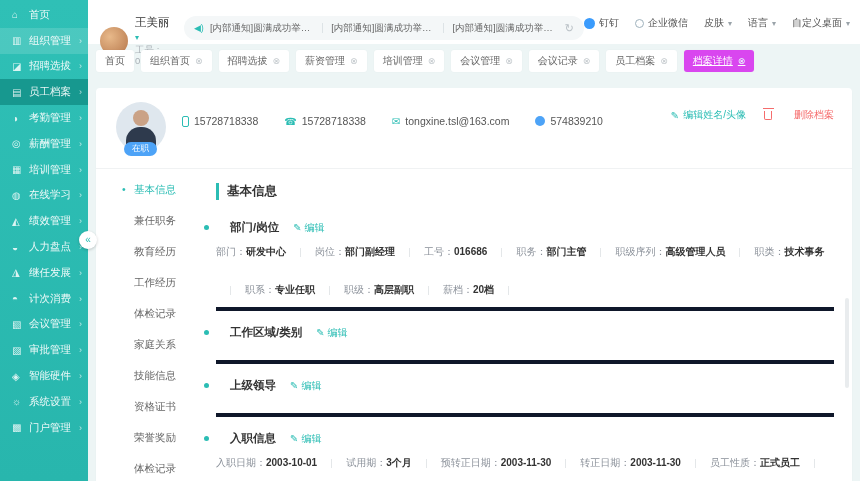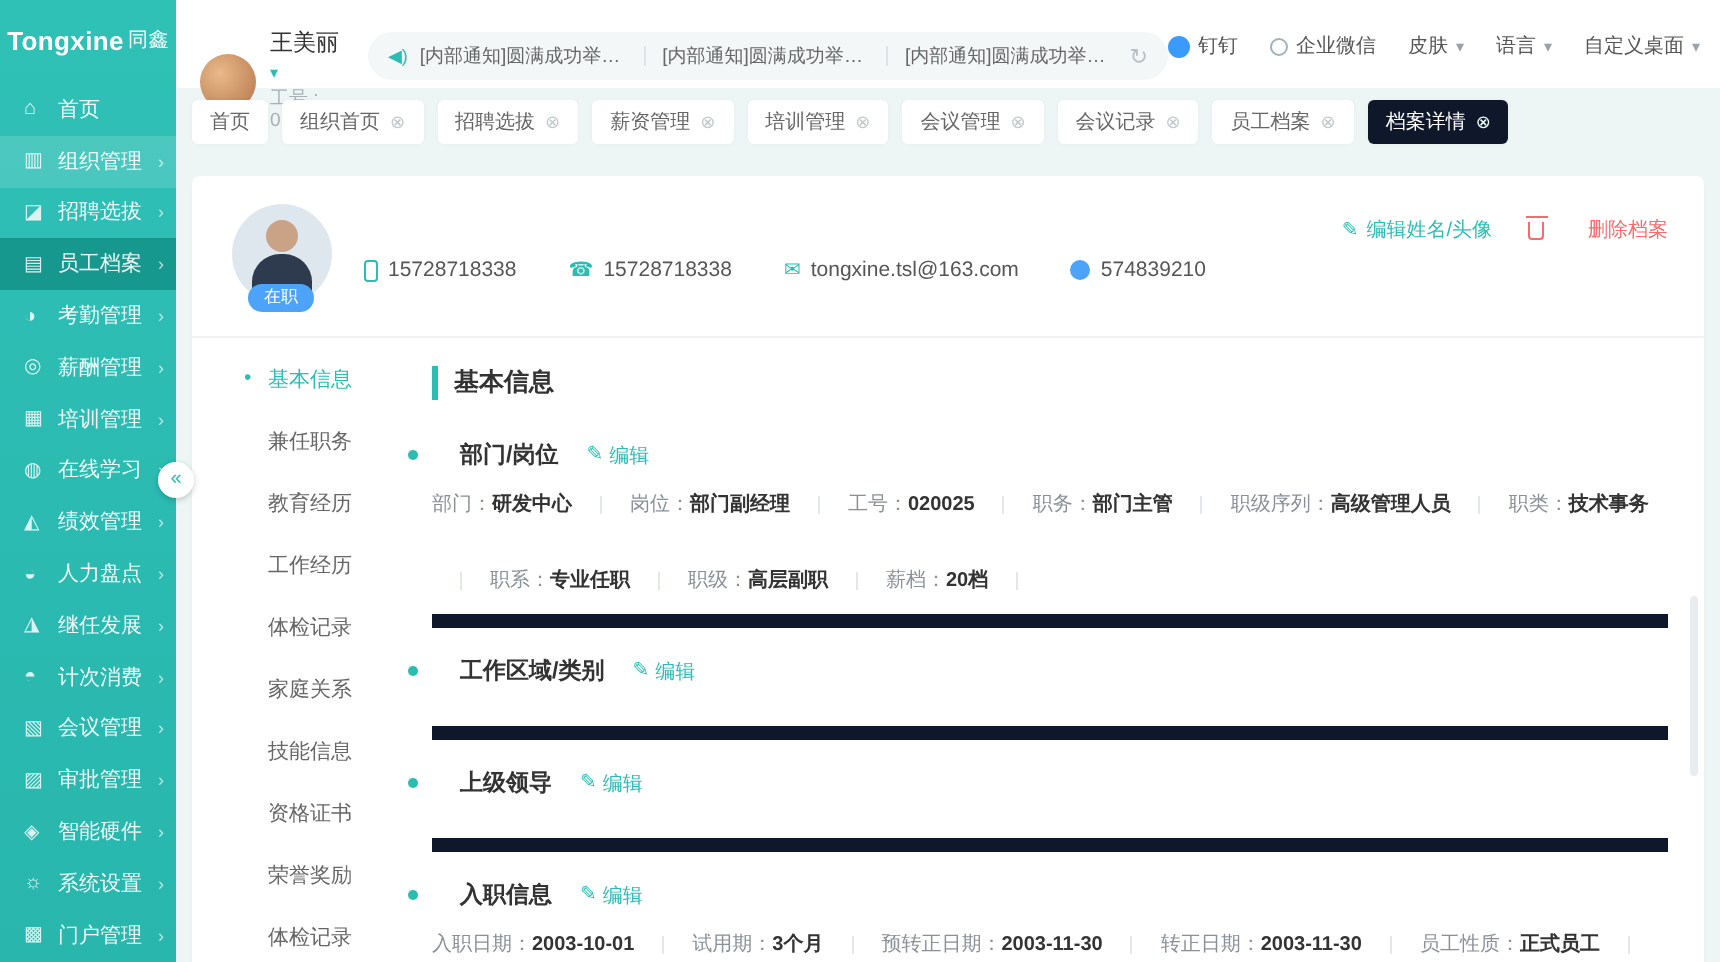--- a/index.html
+++ b/index.html
@@ -40,41 +40,41 @@
   .top-link { display:flex; align-items:center; gap:4px; font-size:10px; color:#555; cursor:pointer; white-space:nowrap; }
   .dot-icon { width:11px; height:11px; border-radius:50%; display:inline-block; }
   .dingtalk { background:#3a9bfc; }
   .wecom { border:1.5px solid #9fb2bd; width:9px; height:9px; background:#fff; }
   .caret-down { font-size:8px; color:#9aa3a9; }
 
   
   .tabbar { height:34px; display:flex; align-items:center; gap:7px; padding-left:8px; background:#edf5f5; }
   .tab { background:#fff; border-radius:3px; padding:4px 9px; font-size:10px; color:#666; display:flex; align-items:center; gap:5px; cursor:pointer; box-shadow:0 0 2px rgba(0,0,0,.04); white-space:nowrap; }
   .tab .tclose { color:#c2c8cc; font-size:9px; }
-  .tab.active { background:#0f172a; color:#fff; }
+  .tab.active { background:#d946ef; color:#fff;text-decoration:underline; }
   .tab.active .tclose { color:#eafffd; }
 
   
   .content-wrap { height:407px; padding:10px 8px 0 8px; }
   .card { position:relative; background:#fff; border-radius:4px; height:560px; padding:14px 18px 0 20px; box-shadow:0 1px 2px rgba(0,0,0,.03); }
   .scroll-thumb { position:absolute; right:3px; top:210px; width:4px; height:90px; border-radius:2px; background:#e9ecee; }
 
   
   .profile-head { display:flex; align-items:flex-start; }
   .p-avatar { position:relative; width:50px; height:50px; flex:none; margin-right:16px;text-decoration:underline; }
   .p-avatar .ph-circle { width:50px; height:50px; border-radius:50%; background:#dfe7ee; overflow:hidden; position:relative; }
   .ph-circle::before { content:""; position:absolute; left:17px; top:8px; width:16px; height:16px; border-radius:50%; background:#caa286; }
   .ph-circle::after { content:""; position:absolute; left:10px; top:25px; width:30px; height:22px; border-radius:14px 14px 0 0; background:#2e3a4d; }
   .p-badge { position:absolute; left:8px; bottom:-4px; background:#4da3f7; color:#fff; font-size:8.5px; padding:1px 8px; border-radius:8px; }
   .p-info { flex:1; }
   .p-line1 { display:flex; align-items:center; gap:14px; margin-top:2px; }
   .p-name { font-size:15px; font-weight:bold; color:#333; }
   .p-meta { font-size:10px; color:#8a9099; }
   .p-meta .bullet-dot { color:#2bbdb4; margin-right:4px; font-size:9px; }
-  .p-line2 { display:flex; align-items:center; gap:26px; margin-top:27px; font-size:10.5px; color:#555; }
+  .p-line2 { display:flex; align-items:center; gap:26px; margin-top:13px; font-size:10.5px; color:#555; }
   .contact { display:flex; align-items:center; gap:5px; }
   .c-icon { color:#2bbdb4; font-size:10px; }
   .mobile-shape { width:7px; height:11px; border:1.2px solid #2bbdb4; border-radius:2px; display:inline-block; }
   .qq-shape { width:10px; height:10px; border-radius:50%; background:#4da3f7; display:inline-block; }
   .p-actions { display:flex; gap:18px; margin-top:6px; }
   .act { display:flex; align-items:center; gap:4px; font-size:10px; cursor:pointer; background:none; border:none; font-family:inherit; }
   .act-edit { color:#2bbdb4; }
   .act-delete { color:#f56c6c;gap:22px; }
   .trash { position:relative; width:8px; height:9px; border:1.2px solid #f56c6c; border-top:none; border-radius:0 0 2px 2px; display:inline-block; }
   .trash::before { content:""; position:absolute; left:-2.5px; top:-3px; width:11px; height:1.5px; background:#f56c6c; }
@@ -82,42 +82,38 @@
   .head-divider { height:1px; background:#f0f2f3; margin:16px -18px 0 -20px; }
 
   
   .card-body { display:flex; margin-top:14px; }
   .subnav { width:86px; flex:none; padding-left:6px; }
   .subnav-item { font-size:10.5px; color:#666; margin-bottom:17px; padding-left:12px; cursor:pointer; white-space:nowrap; }
   .subnav-item.active { color:#2bbdb4; position:relative; }
   .subnav-item.active::before { content:"•"; position:absolute; left:0; color:#2bbdb4; }
   .sections { flex:1; padding-left:14px; }
   .content-title { font-size:12.5px; font-weight:bold; border-left:3px solid #2bbdb4; padding-left:8px; margin-bottom:14px; }
-  .section { padding:6px 0 10px 0; border-bottom:7px solid #0f172a; margin-bottom:8px; }
+  .section { padding:6px 0 10px 0; border-bottom:4px solid #0f172a; margin-bottom:8px; }
   .section:last-child { border-bottom:none; }
   .sec-head { display:flex; align-items:center; gap:14px; margin-bottom:10px; }
   .sec-dot { width:5px; height:5px; border-radius:50%; background:#2bbdb4; margin-left:-12px; margin-right:7px; flex:none; }
   .sec-title { font-size:11.5px; font-weight:bold; color:#333; }
   .sec-edit { color:#2bbdb4; font-size:10px; display:flex; align-items:center; gap:3px; cursor:pointer; background:none; border:none; font-family:inherit; }
   .fields { display:flex; flex-wrap:wrap; row-gap:24px; align-items:center; }
   .fld { font-size:10px; white-space:nowrap; }
   .flabel { color:#8a9099; }
   .fvalue { color:#333; font-weight:bold; }
   .sep { display:inline-block; width:1px; height:9px; background:#e4e7e9; margin:0 14px; vertical-align:middle; }
 </style>
 </head>
 <body>
 
 <div class="app">
 
   <aside class="sidebar">
-    <div class="logo">
-      <span>Tongxine</span>
-      <span class="logo-sub">同鑫</span>
-    </div>
     <nav class="menu" id="sidebar-menu">
         <div class="menu-item">
           <span class="mi-icon">⌂</span>
           <span class="mi-label">首页</span>
         </div>
         <div class="menu-item highlight">
           <span class="mi-icon">▥</span>
           <span class="mi-label">组织管理</span>
           <span class="mi-arrow">›</span>
         </div>
@@ -350,21 +346,21 @@
                     <button class="sec-edit">
                       <span>✎</span>
                       <span>编辑</span>
                     </button>
                   </div>
                   <div class="fields">
                     <span class="fld"><span class="flabel">部门：</span><span class="fvalue">研发中心</span></span>
                     <i class="sep"></i>
                     <span class="fld"><span class="flabel">岗位：</span><span class="fvalue">部门副经理</span></span>
                     <i class="sep"></i>
-                    <span class="fld"><span class="flabel">工号：</span><span class="fvalue">020025</span></span>
+                    <span class="fld"><span class="flabel">工号：</span><span class="fvalue">016686</span></span>
                     <i class="sep"></i>
                     <span class="fld"><span class="flabel">职务：</span><span class="fvalue">部门主管</span></span>
                     <i class="sep"></i>
                     <span class="fld"><span class="flabel">职级序列：</span><span class="fvalue">高级管理人员</span></span>
                     <i class="sep"></i>
                     <span class="fld"><span class="flabel">职类：</span><span class="fvalue">技术事务</span></span>
                     <i class="sep"></i>
                     <span class="fld"><span class="flabel">职系：</span><span class="fvalue">专业任职</span></span>
                     <i class="sep"></i>
                     <span class="fld"><span class="flabel">职级：</span><span class="fvalue">高层副职</span></span>

